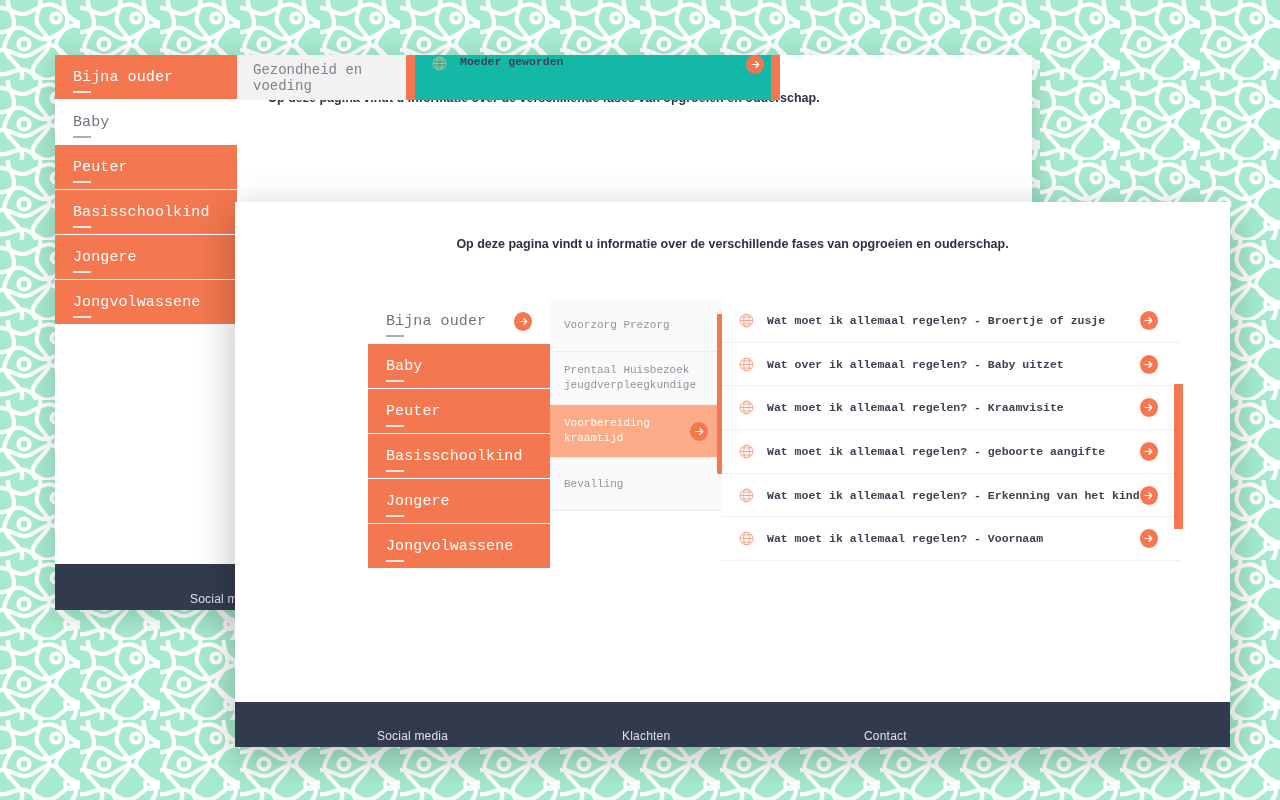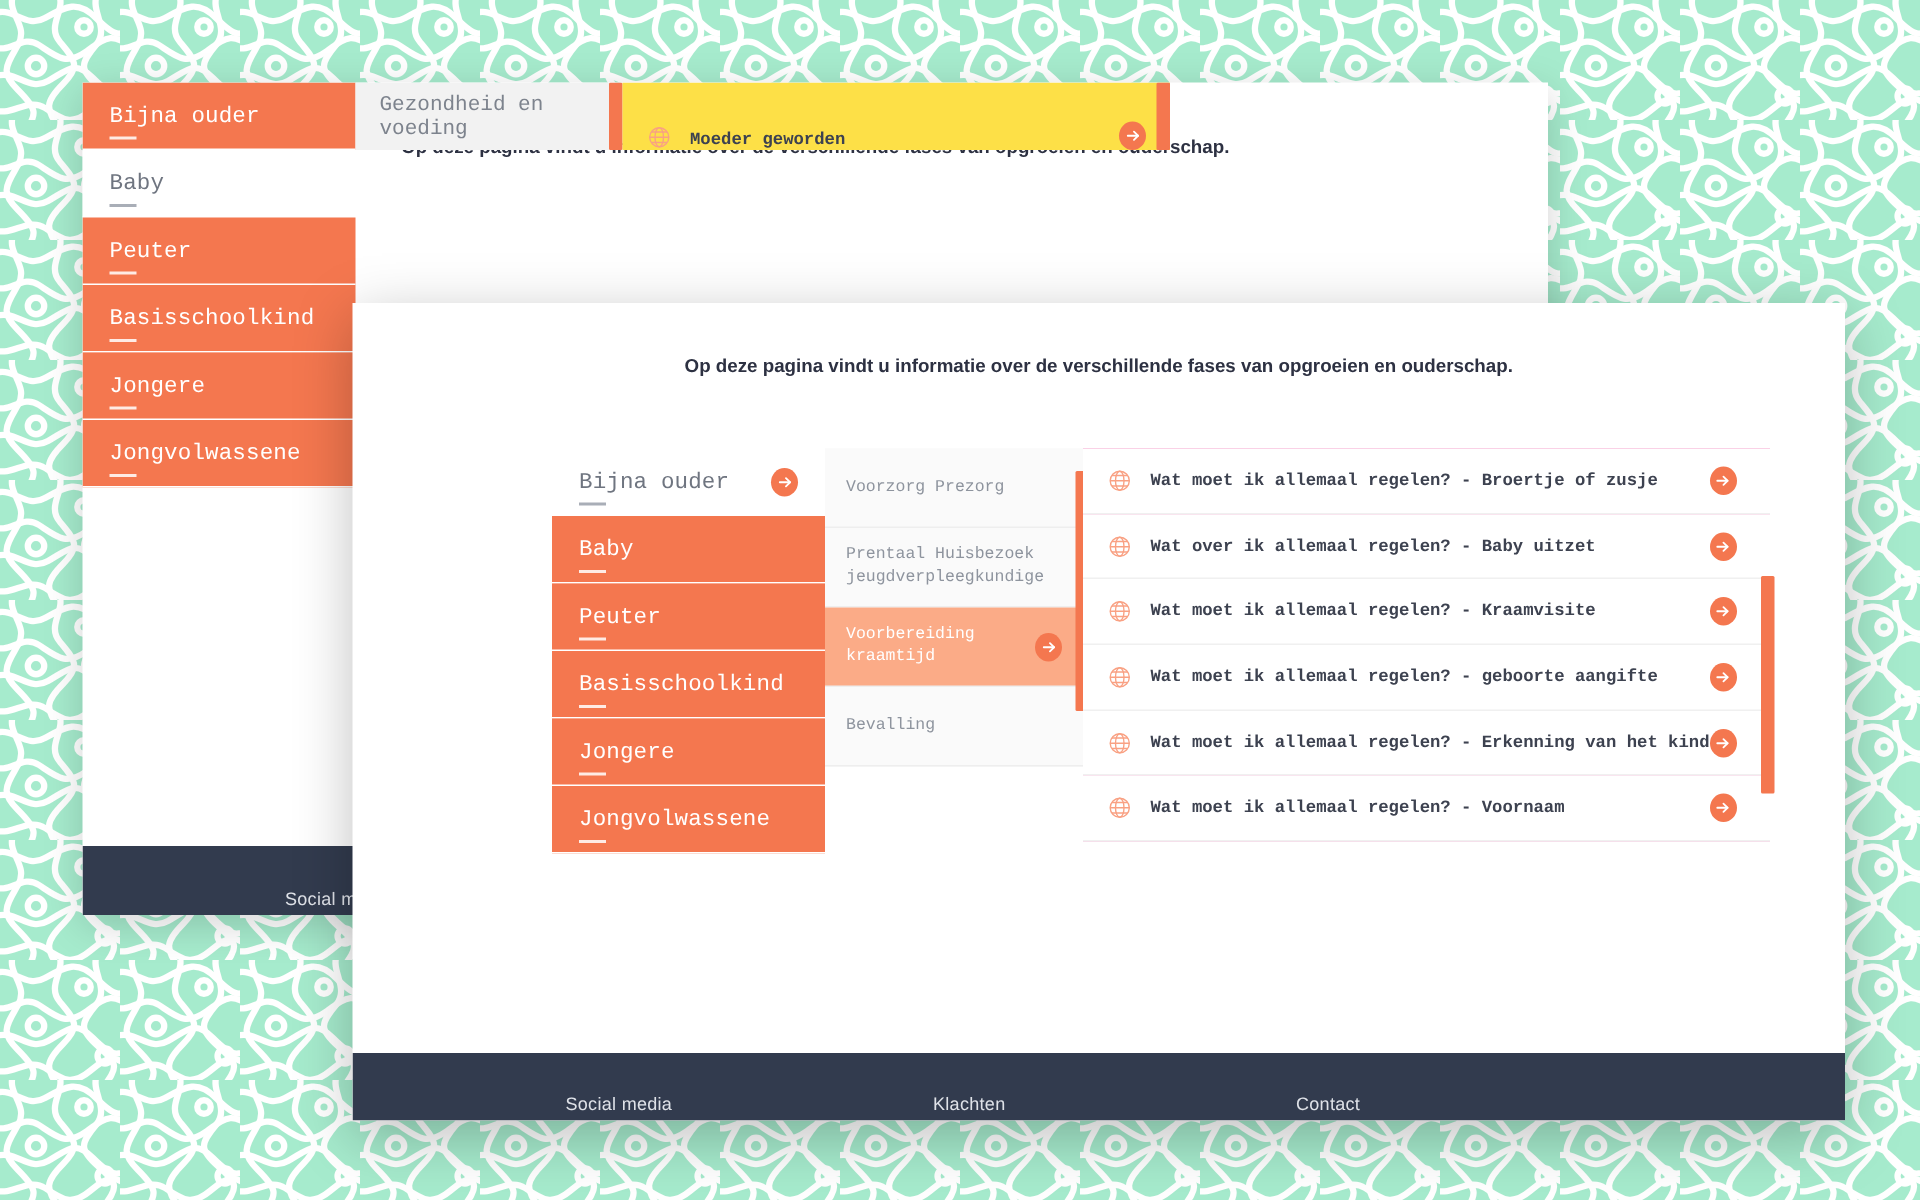--- a/index.html
+++ b/index.html
@@ -142,23 +142,23 @@
   }
 
   
   .back-menu { top: 163px; left: 182px; }
   .back-col2-item {
     height: 45px; display:flex; align-items:center;
     padding: 0 16px; font-size: 14px; color: #7d838d;
     background: #f2f2f2;
   }
   .back-col3-item {
-    height: 45px; display:flex; align-items:flex-end;
+    height: 45px; display:flex; align-items:flex-start;
     padding: 0 16px;
-    background:#fde047;
+    background:#14b8a6;
   }
   .back-col3-item .l3txt { font-size:11.5px; font-weight:700; color:#3d4250; flex:1 1 auto;}
 </style>
 </head>
 <body>
 
 <div id="backdrop">
   <svg xmlns="http://www.w3.org/2000/svg" viewBox="0 0 1280 800" preserveAspectRatio="none" aria-hidden="true">
     <defs>
       <pattern id="squiggle" width="80" height="80" patternUnits="userSpaceOnUse">

